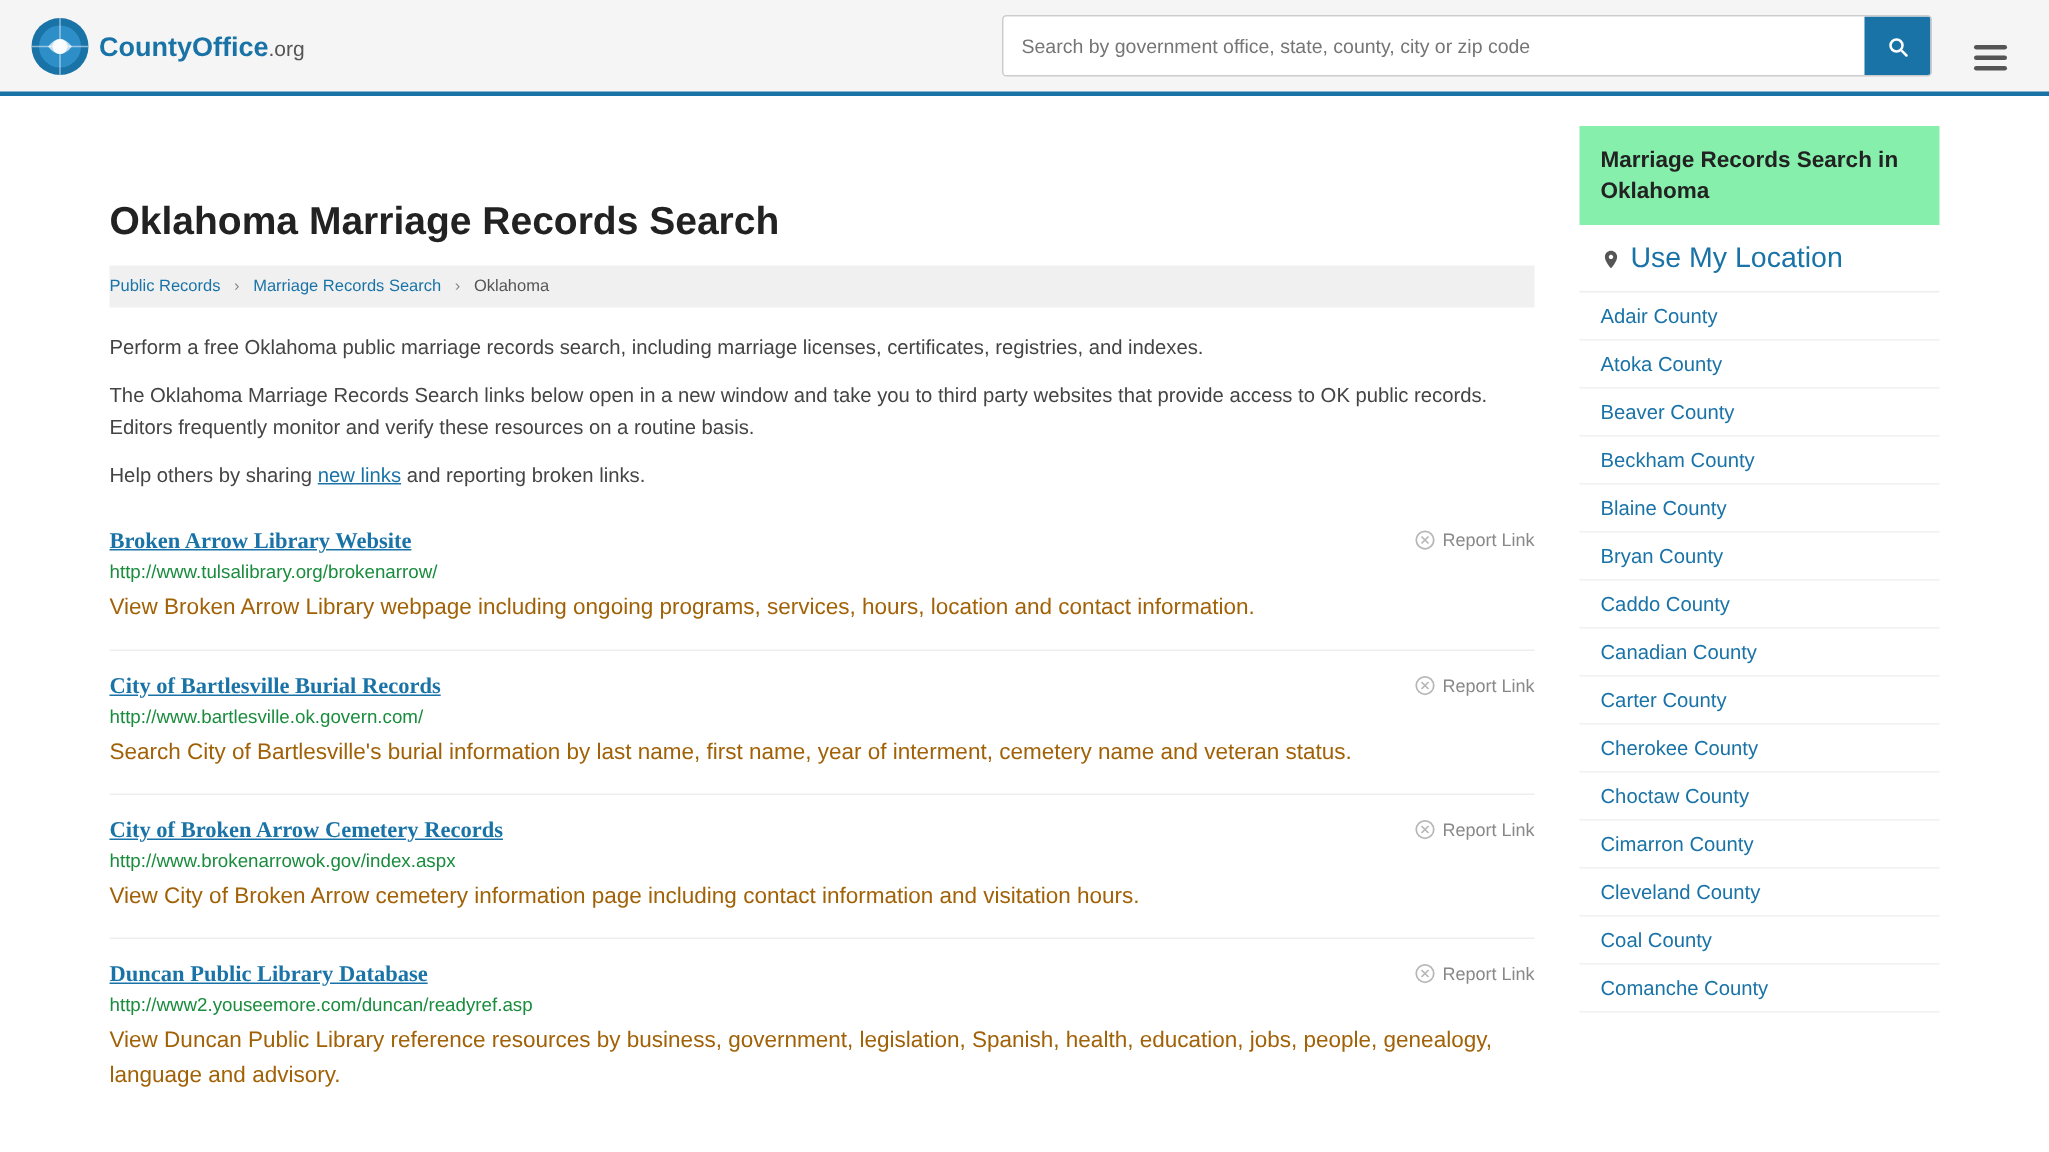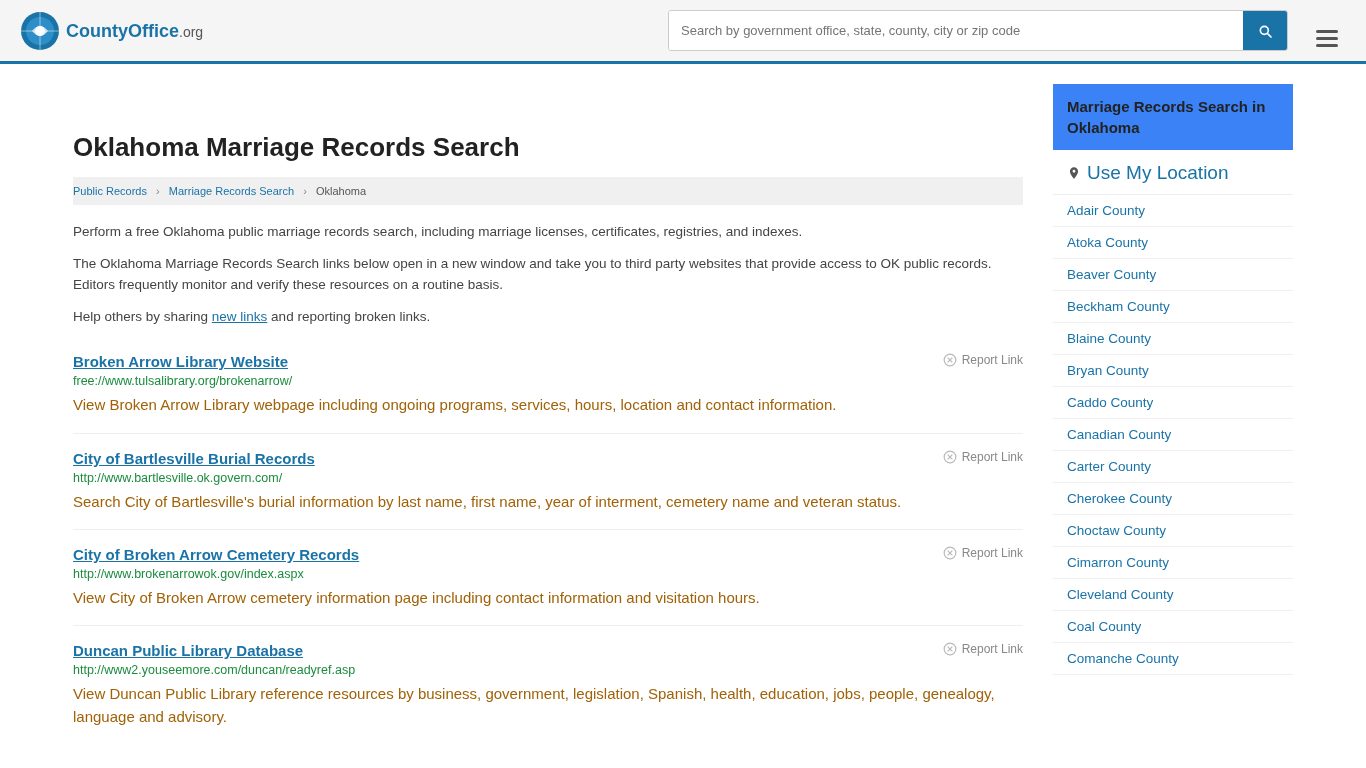--- a/index.html
+++ b/index.html
@@ -141,20 +141,21 @@
       justify-content: space-between;
       align-items: flex-start;
       margin-bottom: 4px;
     }
     .result-title {
       font-size: 15px;
       font-weight: bold;
       color: #1a73a7;
       text-decoration: underline;
       cursor: pointer;
+      font-family: Liberation Serif, serif;
     }
     .report-link {
       display: flex;
       align-items: center;
       gap: 5px;
       font-size: 12px;
       color: #888;
       cursor: pointer;
       white-space: nowrap;
       flex-shrink: 0;
@@ -166,21 +167,21 @@
       margin-bottom: 5px;
     }
     .result-desc {
       font-size: 15px;
       color: #a16207;
       line-height: 1.55;
     }
 
     
     .sidebar-title {
-      background: #3b82f6;
+      background: #86efac;
       padding: 12px 14px;
       font-size: 15px;
       font-weight: bold;
       color: #222;
       margin-bottom: 2px;
       line-height: 1.4;
     }
     .sidebar-use-location {
       display: flex;
       align-items: center;
@@ -262,21 +263,21 @@
         <a class="result-title" href="#">Broken Arrow Library Website</a>
         <span class="report-link">
           <svg width="14" height="14" viewBox="0 0 24 24" fill="none" stroke="#888" stroke-width="2">
             <circle cx="12" cy="12" r="10"></circle>
             <line x1="8" y1="8" x2="16" y2="16"></line>
             <line x1="16" y1="8" x2="8" y2="16"></line>
           </svg>
           Report Link
         </span>
       </div>
-      <div class="result-url">free://www.tulsalibrary.org/brokenarrow/</div>
+      <div class="result-url">http://www.tulsalibrary.org/brokenarrow/</div>
       <div class="result-desc">View Broken Arrow Library webpage including ongoing programs, services, hours, location and contact information.</div>
     </div>
         <div class="result-item">
       <div class="result-header">
         <a class="result-title" href="#">City of Bartlesville Burial Records</a>
         <span class="report-link">
           <svg width="14" height="14" viewBox="0 0 24 24" fill="none" stroke="#888" stroke-width="2">
             <circle cx="12" cy="12" r="10"></circle>
             <line x1="8" y1="8" x2="16" y2="16"></line>
             <line x1="16" y1="8" x2="8" y2="16"></line>

